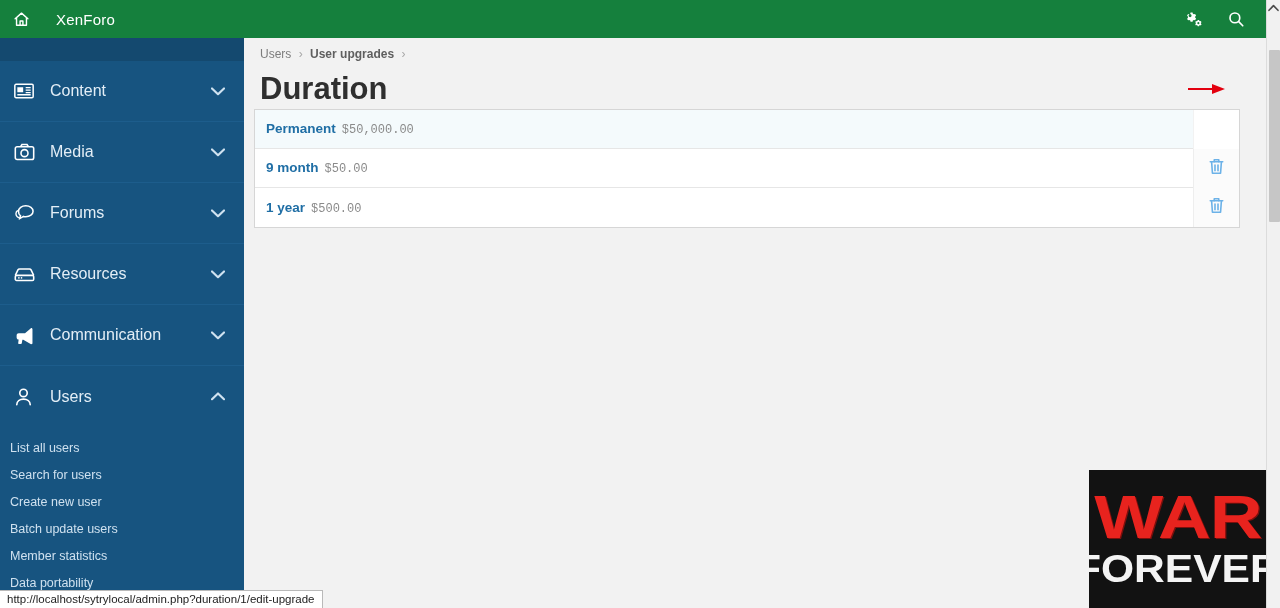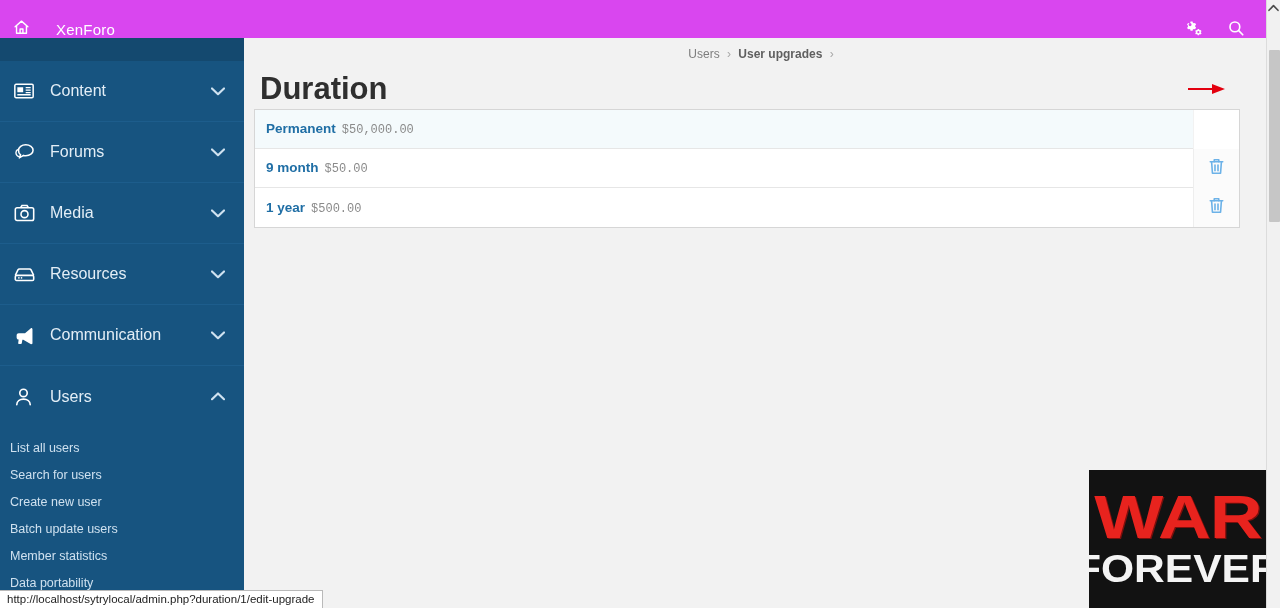--- a/index.html
+++ b/index.html
@@ -8,22 +8,22 @@
     overflow: hidden;
     font-family: "Liberation Sans", sans-serif;
     background: #ffffff;
   }
   #app { position: relative; width: 1280px; height: 608px; }
 
   
   .topbar {
     position: absolute; left: 0; top: 0;
     width: 1266px; height: 38px;
-    background: #d946ef;
-    display: flex; align-items: flex-end;
+    background: #15803d;
+    display: flex; align-items: center;
   }
   .home-icon { margin-left: 10px; width: 22px; height: 22px; display: flex; align-items: center; justify-content: center; }
   .brand {
     margin-left: 24px;
     color: #ffffff; font-size: 15px; letter-spacing: .2px;
   }
   .topbar-right {
     margin-left: auto; display: flex; align-items: center; gap: 22px; margin-right: 20px;
   }
   .topbar-right .ticon { width: 20px; height: 20px; display:flex; align-items:center; justify-content:center; cursor: pointer; }
@@ -59,21 +59,20 @@
     padding: 7px 0 7px 10px;
     cursor: pointer;
     line-height: 13px;
   }
 
   
   .content {
     position: absolute; left: 244px; top: 38px;
     width: 1022px; height: 570px;
     background: #f2f2f2;
-    text-align: center;
   }
   .breadcrumb {
     padding: 9px 0 0 16px;
     font-size: 12px; color: #888888;
   }
   .breadcrumb .crumb { color: #7d7d7d; cursor: pointer; }
   .breadcrumb .crumb.strong { color: #5f5f5f; font-weight: bold; }
   .breadcrumb .sep { color: #a9a9a9; margin: 0 4px; }
 
   .page-head {
@@ -232,42 +231,42 @@
       <span class="nav-label">Content</span>
       <span class="nav-chev">
         <svg width="14" height="9" viewBox="0 0 14 9" fill="none" stroke="#cfe2f0" stroke-width="2.2" stroke-linecap="round" stroke-linejoin="round">
             <path d="M1 1.5L7 7.2l6-5.7"></path>
           </svg>
       </span>
     </div>
 
     <div class="nav-item">
       <span class="nav-ico">
-        <svg width="21" height="18" viewBox="0 0 24 21" fill="none" stroke="#ffffff" stroke-width="1.8">
-          <path d="M13.5 2C18.2 2 22 4.9 22 8.4c0 3.5-3.8 6.4-8.5 6.4-.9 0-1.8-.1-2.6-.3L6.5 17l.8-3.3C5.4 12.6 5 10.6 5 8.4 5 4.9 8.8 2 13.5 2z"></path>
-          <path d="M7.5 16.5C4.3 15.9 2 13.8 2 11.3c0-1.5.8-2.9 2.2-3.9" stroke-width="1.6"></path>
-        </svg>
-      </span>
-      <span class="nav-label">Forums</span>
-      <span class="nav-chev">
-        <svg width="14" height="9" viewBox="0 0 14 9" fill="none" stroke="#cfe2f0" stroke-width="2.2" stroke-linecap="round" stroke-linejoin="round">
-            <path d="M1 1.5L7 7.2l6-5.7"></path>
-          </svg>
-      </span>
-    </div>
-
-    <div class="nav-item">
-      <span class="nav-ico">
         <svg width="21" height="18" viewBox="0 0 24 20" fill="none" stroke="#ffffff" stroke-width="1.8">
           <rect x="1.5" y="4" width="21" height="14.5" rx="2"></rect>
           <path d="M7.5 4l1.6-2.5h5.8L16.5 4"></path>
           <circle cx="12" cy="11.3" r="4"></circle>
         </svg>
       </span>
       <span class="nav-label">Media</span>
+      <span class="nav-chev">
+        <svg width="14" height="9" viewBox="0 0 14 9" fill="none" stroke="#cfe2f0" stroke-width="2.2" stroke-linecap="round" stroke-linejoin="round">
+            <path d="M1 1.5L7 7.2l6-5.7"></path>
+          </svg>
+      </span>
+    </div>
+
+    <div class="nav-item">
+      <span class="nav-ico">
+        <svg width="21" height="18" viewBox="0 0 24 21" fill="none" stroke="#ffffff" stroke-width="1.8">
+          <path d="M13.5 2C18.2 2 22 4.9 22 8.4c0 3.5-3.8 6.4-8.5 6.4-.9 0-1.8-.1-2.6-.3L6.5 17l.8-3.3C5.4 12.6 5 10.6 5 8.4 5 4.9 8.8 2 13.5 2z"></path>
+          <path d="M7.5 16.5C4.3 15.9 2 13.8 2 11.3c0-1.5.8-2.9 2.2-3.9" stroke-width="1.6"></path>
+        </svg>
+      </span>
+      <span class="nav-label">Forums</span>
       <span class="nav-chev">
         <svg width="14" height="9" viewBox="0 0 14 9" fill="none" stroke="#cfe2f0" stroke-width="2.2" stroke-linecap="round" stroke-linejoin="round">
             <path d="M1 1.5L7 7.2l6-5.7"></path>
           </svg>
       </span>
     </div>
 
     <div class="nav-item">
       <span class="nav-ico">
         <svg width="21" height="15" viewBox="0 0 24 17" fill="none" stroke="#ffffff" stroke-width="1.8">

